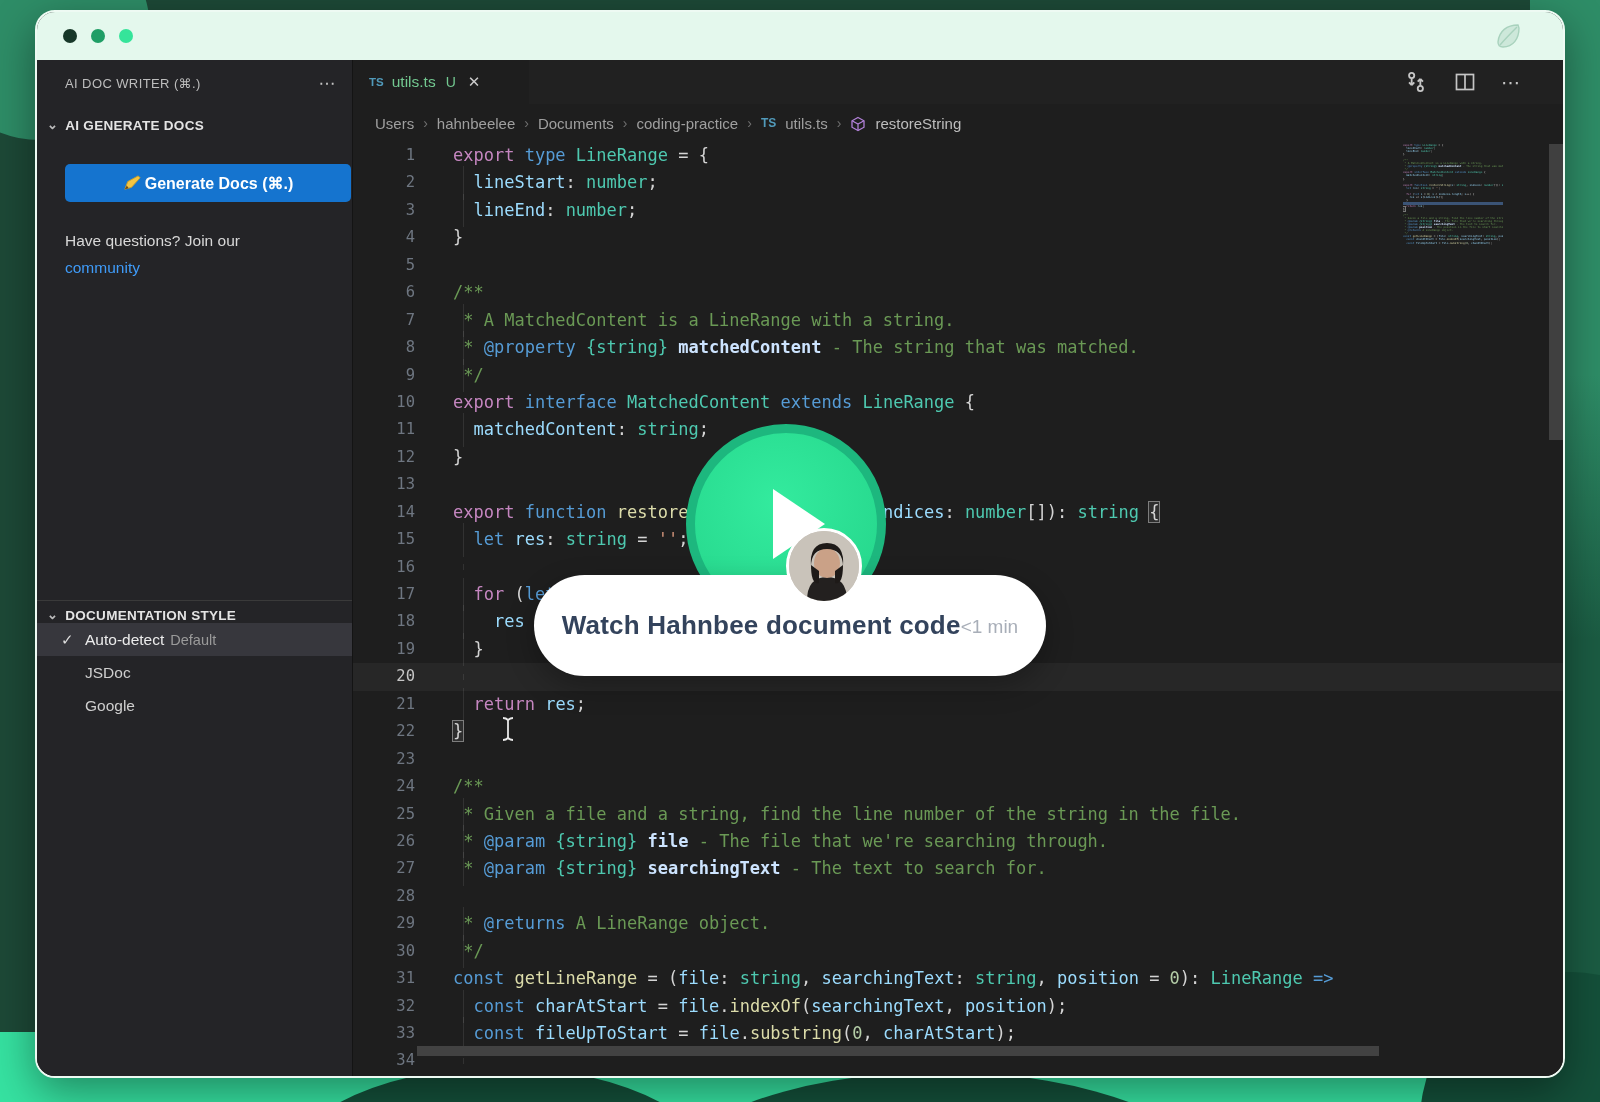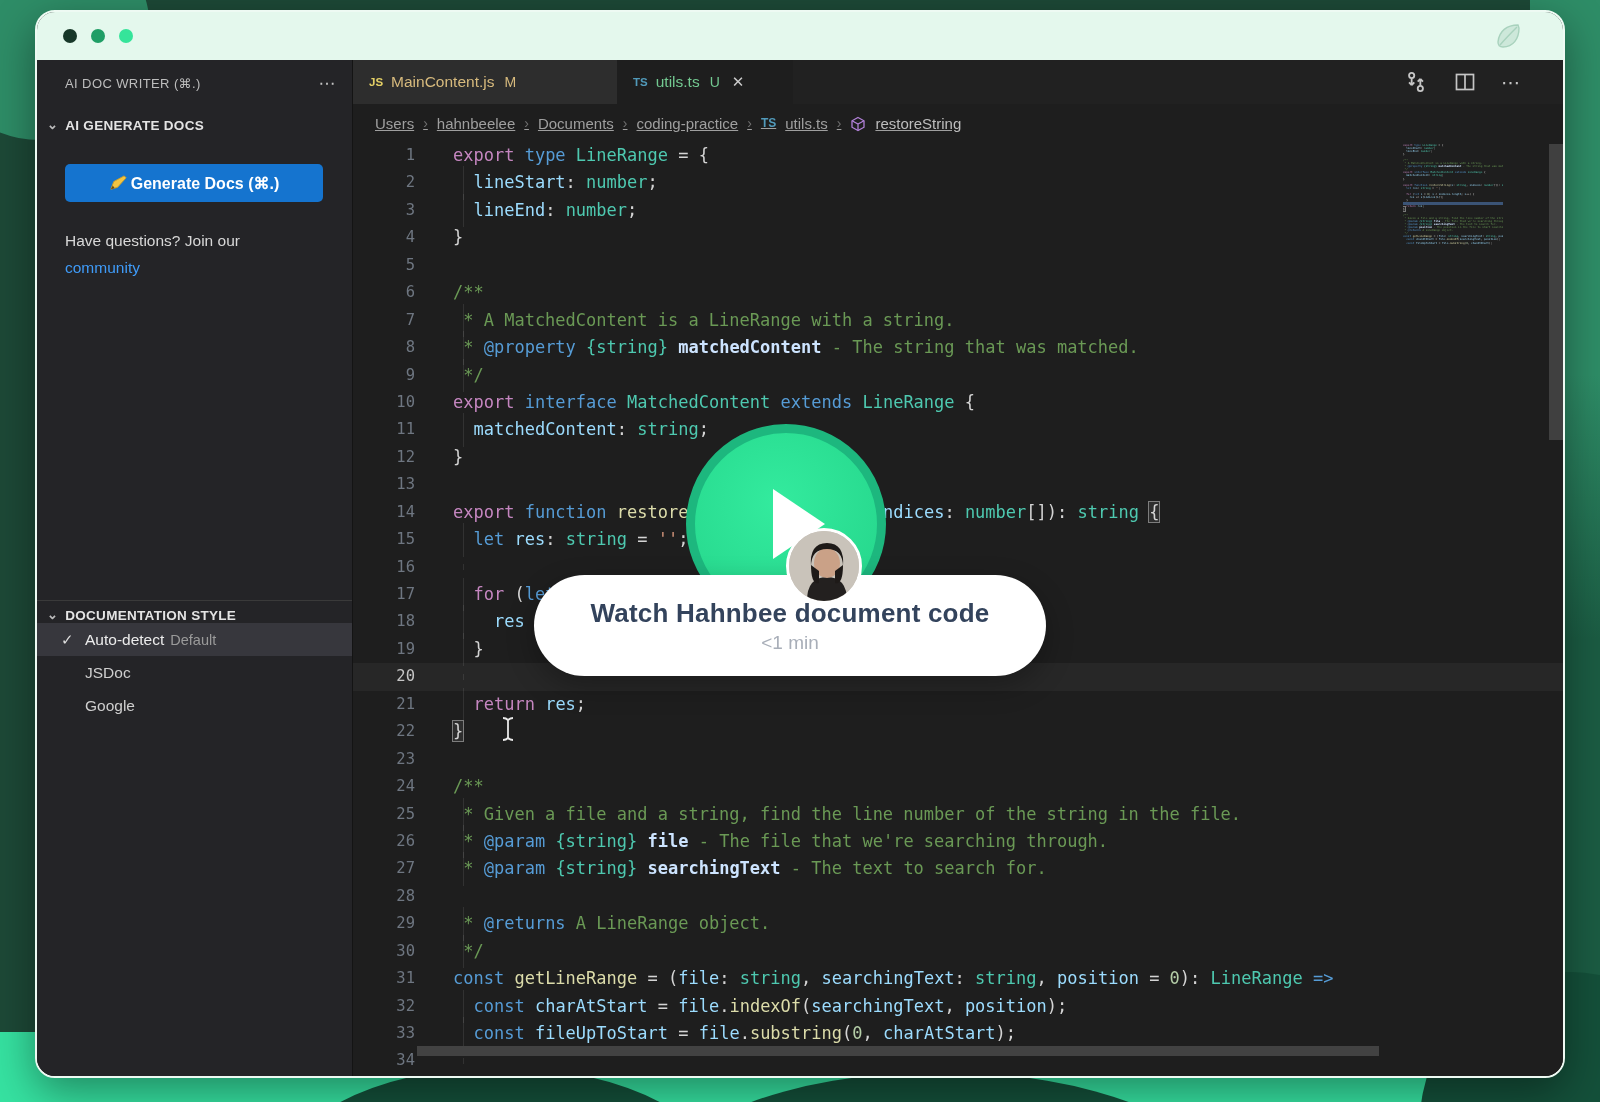--- a/index.html
+++ b/index.html
@@ -17,21 +17,21 @@
   .titlebar{position:relative;height:48px;background:#e4f8ed;display:flex;align-items:center;padding-left:26px;}
   .dot{width:14px;height:14px;border-radius:50%;margin-right:14px;}
   .leaf{position:absolute;right:40px;top:9px;width:30px;height:30px;}
   .main{position:absolute;top:48px;left:0;right:0;bottom:0;display:flex;}
   
   .sidebar{position:relative;width:315px;flex:none;background:#242427;border-right:1px solid #141414;color:#cfcfcf;}
   .sb-header{position:absolute;top:13px;left:28px;right:16px;display:flex;justify-content:space-between;align-items:center;font-size:13px;letter-spacing:.4px;color:#bdbdbd;}
   .sb-more{font-size:17px;color:#c5c5c5;cursor:pointer;}
   .sb-section{position:absolute;top:58px;left:10px;display:flex;align-items:center;gap:7px;font-size:13.5px;font-weight:bold;color:#e4e4e4;letter-spacing:.3px;}
   .chev{color:#bdbdbd;font-size:13px;transform:translateY(-1px);}
-  .gen-btn{position:absolute;top:104px;left:28px;width:258px;height:38px;background:#1574cf;border-radius:5px;display:flex;align-items:center;justify-content:center;gap:3px;color:#fff;font-size:16px;font-weight:bold;cursor:pointer;}
+  .gen-btn{position:absolute;top:104px;left:28px;width:286px;height:38px;background:#1574cf;border-radius:5px;display:flex;align-items:center;justify-content:center;gap:3px;color:#fff;font-size:16px;font-weight:bold;cursor:pointer;}
   .sb-q{position:absolute;left:28px;font-size:15.5px;color:#d8d8d8;}
   .sb-link{position:absolute;left:28px;font-size:15.5px;color:#3f9bf8;cursor:pointer;}
   .sb-divider{position:absolute;top:540px;left:0;right:0;height:1px;background:#3a3a3a;}
   .sb-style-header{position:absolute;top:548px;left:10px;display:flex;align-items:center;gap:7px;font-size:13.5px;font-weight:bold;color:#e4e4e4;letter-spacing:.3px;}
   .sb-row{position:absolute;left:0;right:0;height:33px;display:flex;align-items:center;font-size:15.5px;color:#cfcfcf;cursor:pointer;}
   .sb-row .check{width:24px;margin-left:24px;color:#dedede;font-size:15px;}
   .sb-row .lbl{margin-left:0;}
   .sb-row.sel{background:#37373d;color:#ececec;}
   .sb-row .sub{margin-left:6px;color:#9a9a9a;font-size:14.5px;}
   
@@ -41,21 +41,21 @@
   .tab1{width:264px;background:#2d2d2d;color:#d7ba7d;}
   .tab2{width:176px;background:#1e1e1e;color:#73c991;}
   .badge{font-size:11.5px;font-weight:bold;}
   .badge-js{color:#e3cf65;}
   .badge-ts{color:#519aba;}
   .tab .mod{font-size:14px;margin-left:2px;}
   .tab-close{color:#cccccc;font-size:15px;margin-left:4px;cursor:pointer;}
   .ed-actions{position:absolute;top:0;height:44px;right:42px;display:flex;align-items:center;gap:24px;color:#c5c5c5;}
   .ed-actions svg{display:block;}
   .ellipsis{font-size:19px;letter-spacing:1px;color:#c5c5c5;cursor:pointer;}
-  .crumbs{position:absolute;top:44px;left:0;right:0;height:38px;display:flex;align-items:center;padding-left:22px;font-size:15px;color:#9f9f9f;gap:9px;white-space:nowrap;text-decoration:underline;}
+  .crumbs{position:absolute;top:44px;left:0;right:0;height:38px;display:flex;align-items:center;padding-left:22px;font-size:15px;color:#9f9f9f;gap:9px;white-space:nowrap;}
   .crumb{cursor:pointer;}
   .crumb-sep{color:#6f6f6f;font-size:14px;}
   .crumb-ts{color:#519aba;font-size:12px;font-weight:bold;}
   .crumb-last{color:#bdbdbd;}
   .cube{transform:translateY(1px);}
   
   .code{position:absolute;top:82px;left:0;right:0;bottom:0;overflow:hidden;}
   .line{position:relative;height:27.45px;display:flex;align-items:center;white-space:pre;font:17px/27.45px "DejaVu Sans Mono",monospace;}
   .line.cur{background:rgba(255,255,255,.045);}
   .gut{width:62px;text-align:right;color:#6e7681;font-size:15.5px;font-family:"DejaVu Sans Mono",monospace;flex:none;}
@@ -66,21 +66,21 @@
   .s-id{color:#9cdcfe}.s-fn{color:#dcdcaa}.s-c{color:#6a9955}.s-st{color:#ce9178}
   .s-nu{color:#b5cea8}.s-dn{color:#cde4ff;font-weight:600}
   .s-bm{color:#d4d4d4;outline:1px solid #7d7d7d;background:rgba(120,120,120,.18)}
   
   .minimap{position:absolute;top:84px;left:1050px;width:100px;bottom:0;overflow:hidden;}
   .mm-line{height:3.05px;white-space:pre;font:2.7px/3.05px "DejaVu Sans Mono",monospace;opacity:.95;}
   .mm-cur{position:absolute;left:0;width:100px;height:3px;background:rgba(84,129,192,.55);}
   .vsb{position:absolute;top:84px;right:0;width:14px;height:296px;background:rgba(121,121,121,.38);}
   .hsb{position:absolute;bottom:20px;left:64px;width:962px;height:10px;background:#424242;}
   
-  .ov-card{position:absolute;left:534px;top:575px;width:512px;height:101px;border-radius:54px;background:#fff;box-shadow:0 10px 28px rgba(0,0,0,.28);display:flex;flex-direction:column;align-items:center;justify-content:center;z-index:5;cursor:pointer;}
+  .ov-card{position:absolute;left:534px;top:575px;width:512px;height:101px;border-radius:54px;background:#fff;box-shadow:0 10px 28px rgba(0,0,0,.28);display:flex;flex-direction:row;align-items:center;justify-content:center;z-index:5;cursor:pointer;}
   .ov-title{font-size:26px;font-weight:bold;color:#33435c;letter-spacing:.2px;}
   .ov-sub{font-size:19px;color:#a8aeb8;margin-top:3px;}
   .play-ring{position:absolute;left:686px;top:424px;width:200px;height:200px;border-radius:50%;background:radial-gradient(circle at 45% 38%,#33eb9e 0%,#28da8f 72%,#23cd86 100%);border:9px solid #1db77e;box-sizing:border-box;z-index:4;cursor:pointer;}
   .play-tri{position:absolute;left:78px;top:56px;width:0;height:0;border-top:35px solid transparent;border-bottom:35px solid transparent;border-left:52px solid #fff;}
   .avatar{position:absolute;left:786px;top:528px;width:76px;height:76px;border-radius:50%;border:3px solid #fff;overflow:hidden;z-index:6;background:#c5bfb6;box-sizing:border-box;}
   .ibeam{position:absolute;left:500px;top:716px;z-index:8;}
 </style>
 </head>
 <body>
 
@@ -141,25 +141,20 @@
           <span class="lbl">Google</span>
         </div>
         <div class="sb-row" style="top:596px">
           <span class="check"></span>
           <span class="lbl">JSDoc</span>
         </div>
       </div>
 
       <div class="editor">
         <div class="tabbar">
-          <div class="tab tab1">
-            <span class="badge badge-js">JS</span>
-            <span>MainContent.js</span>
-            <span class="mod">M</span>
-          </div>
           <div class="tab tab2">
             <span class="badge badge-ts">TS</span>
             <span>utils.ts</span>
             <span class="mod">U</span>
             <span class="tab-close">✕</span>
           </div>
         </div>
         <div class="ed-actions">
           <svg width="26" height="26" viewBox="0 0 24 24">
             <circle cx="8" cy="6" r="2.4" fill="none" stroke="#c5c5c5" stroke-width="1.7"></circle>

